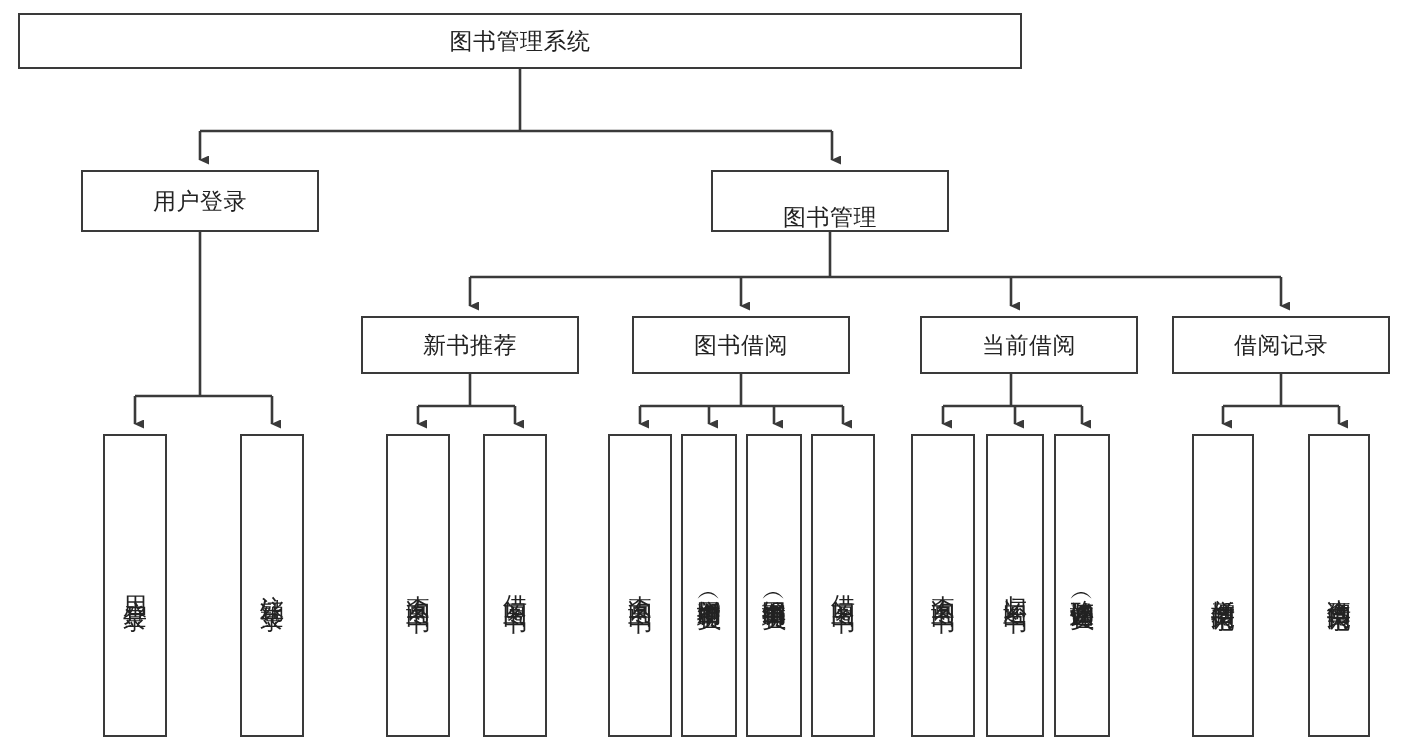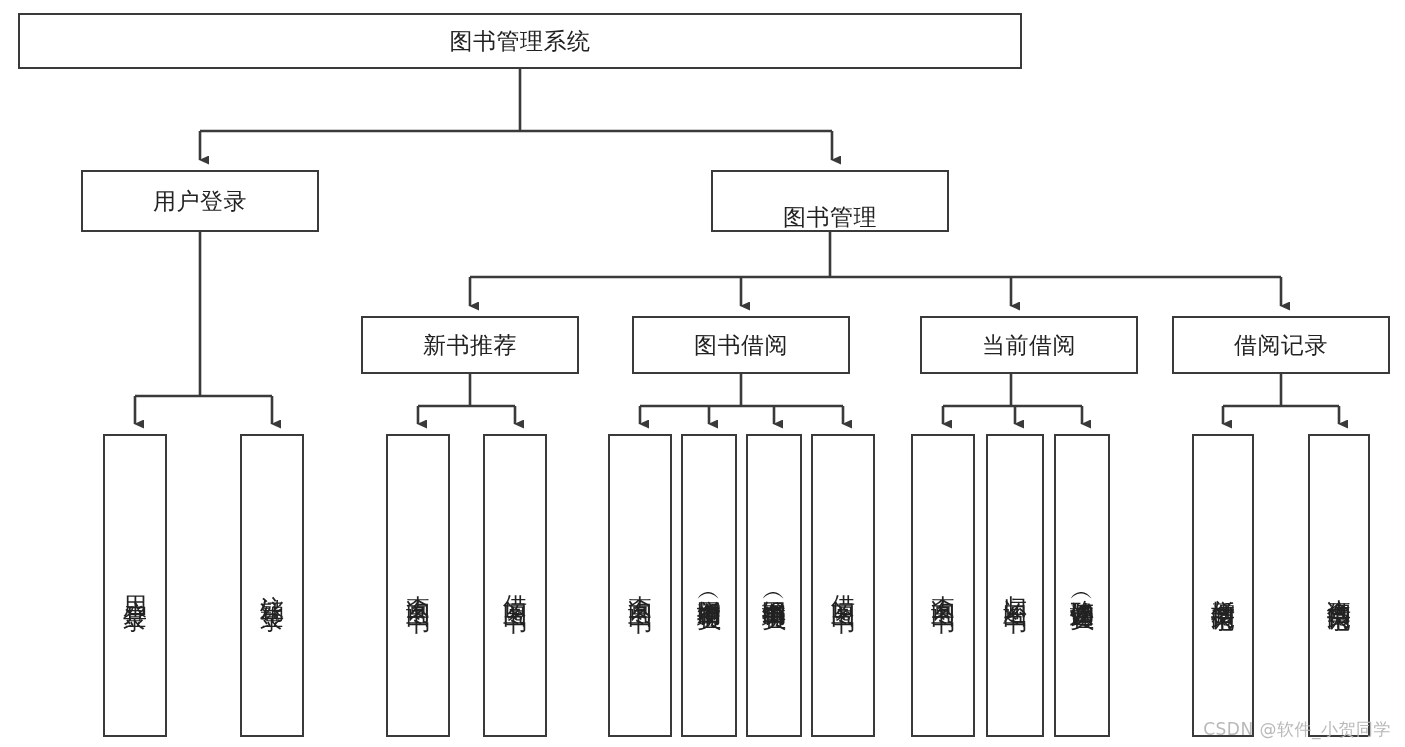--- a/index.html
+++ b/index.html
@@ -210,15 +210,14 @@
   </div>
 
   <div class="node-box leaf" style="left:1192px; top:434px; width:62px; height:303px;">
     <span class="node-label" style="letter-spacing:2px;">新增借阅记录</span>
   </div>
 
   <div class="node-box leaf" style="left:1308px; top:434px; width:62px; height:303px;">
     <span class="node-label" style="letter-spacing:2px;">查询借阅记录</span>
   </div>
 
-  <div class="watermark">CSDN @软件_小贺同学</div>
 
 </div>
 
 </body></html>

